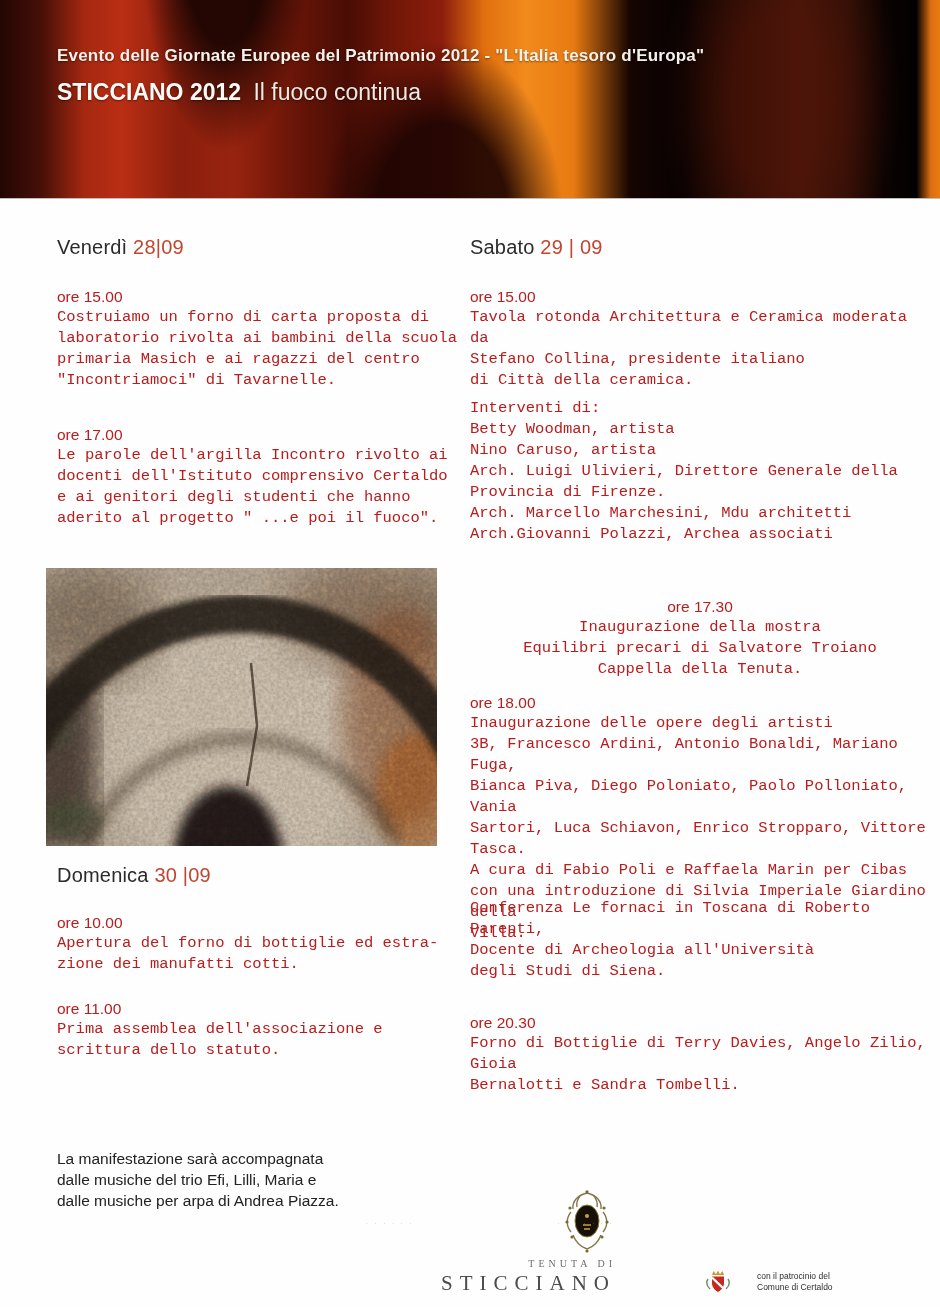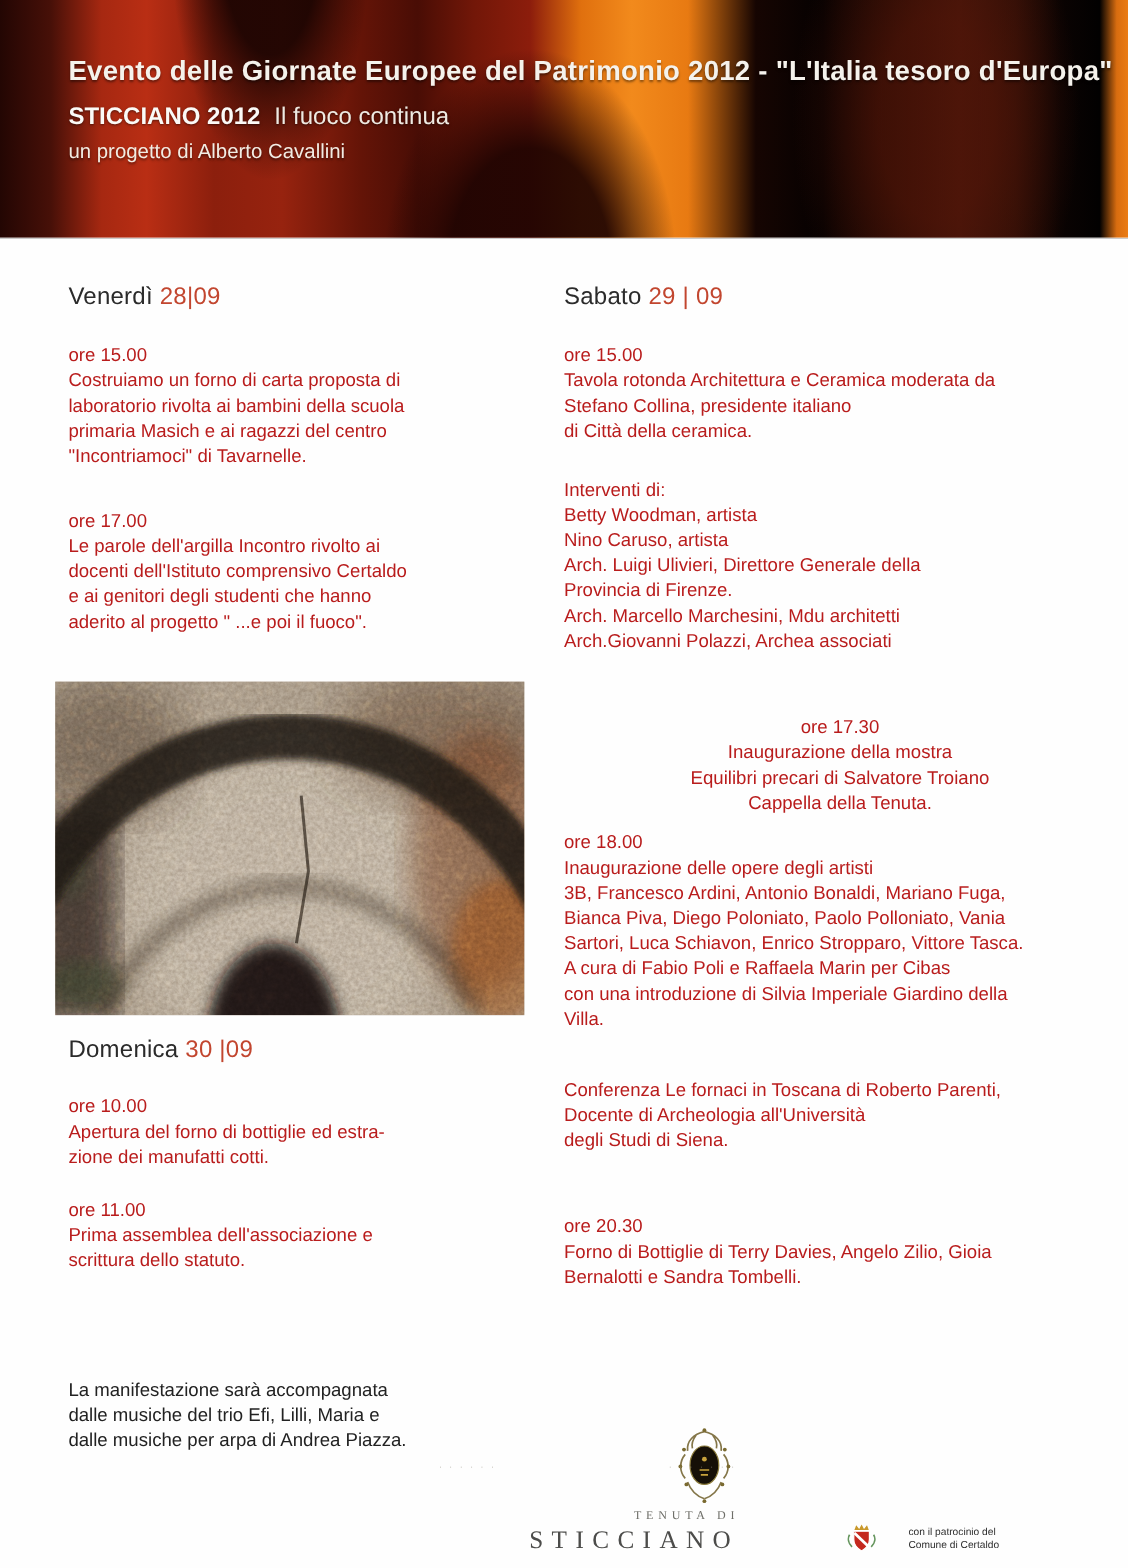--- a/index.html
+++ b/index.html
@@ -24,32 +24,32 @@
         #641407 32%, #490d05 37%,
         #721708 42%, #8c1d0c 47%,
         #e0700e 51.5%, #f28a1c 56%, #e87a12 61%,
         #160502 67%, #050101 73%,
         #200a04 79%, #3d140a 85%, #2b0e06 90%,
         #0a0302 94%, #020101 97.5%,
         #d96d10 99%, #ea7c14 100%);
     box-shadow:0 1px 0 rgba(0,0,0,.25);
   }
   .banner-text{position:absolute;left:57px;top:46px;color:#f5f2ec;}
-  .banner-kicker{font-size:23px;font-weight:bold;letter-spacing:.2px;text-shadow:0 1px 2px rgba(0,0,0,.45);}
-  .banner-title{margin-top:13px;font-size:20px;text-shadow:0 1px 2px rgba(0,0,0,.5);}
+  .banner-kicker{font-size:17px;font-weight:bold;letter-spacing:.2px;text-shadow:0 1px 2px rgba(0,0,0,.45);}
+  .banner-title{margin-top:13px;font-size:23px;text-shadow:0 1px 2px rgba(0,0,0,.5);}
   .banner-title .main{font-weight:bold;color:#fbfaf7;}
   .banner-title .sub{font-weight:normal;color:#efeae2;margin-left:6px;}
   .banner-project{margin-top:8px;font-size:17px;font-weight:normal;color:#f2ece3;text-shadow:0 1px 2px rgba(0,0,0,.45);}
 
   
   .day-header{position:absolute;font-size:20px;color:#2b2b2b;letter-spacing:.2px;}
   .day-header .date{color:#c2462f;}
   .event{position:absolute;font-size:15.5px;line-height:21px;color:#b91c1c;}
   .event .time{display:block;}
-  .event .text{display:block;white-space:pre-line;}
+  .event .text{display:block;white-space:pre-line;font-family:Liberation Mono, monospace;}
   .closing{position:absolute;font-size:15.5px;line-height:21px;color:#222;white-space:pre-line;}
 
   .col-left{left:57px;width:400px;}
   .col-right{left:470px;width:460px;}
 
   
   .photo{position:absolute;left:46px;top:568px;width:391px;height:278px;overflow:hidden;background:#b9ac9c;}
 
   
   .logo-block{position:absolute;left:360px;top:1190px;width:256px;text-align:right;}
@@ -70,21 +70,20 @@
 
 <div class="page">
 
   <div class="banner">
     <div class="banner-text">
       <div class="banner-kicker">Evento delle Giornate Europee del Patrimonio 2012 - "L'Italia tesoro d'Europa"</div>
       <div class="banner-title">
         <span class="main">STICCIANO 2012</span>
         <span class="sub">Il fuoco continua</span>
       </div>
-      <div class="banner-project">un progetto di Alberto Cavallini</div>
     </div>
   </div>
 
   <div class="day-header col-left" style="top:236px;">
     <span>Venerdì </span><span class="date">28|09</span>
   </div>
 
   <div class="event col-left" style="top:286px;">
     <span class="time">ore 15.00</span>
     <span class="text">Costruiamo un forno di carta proposta di

